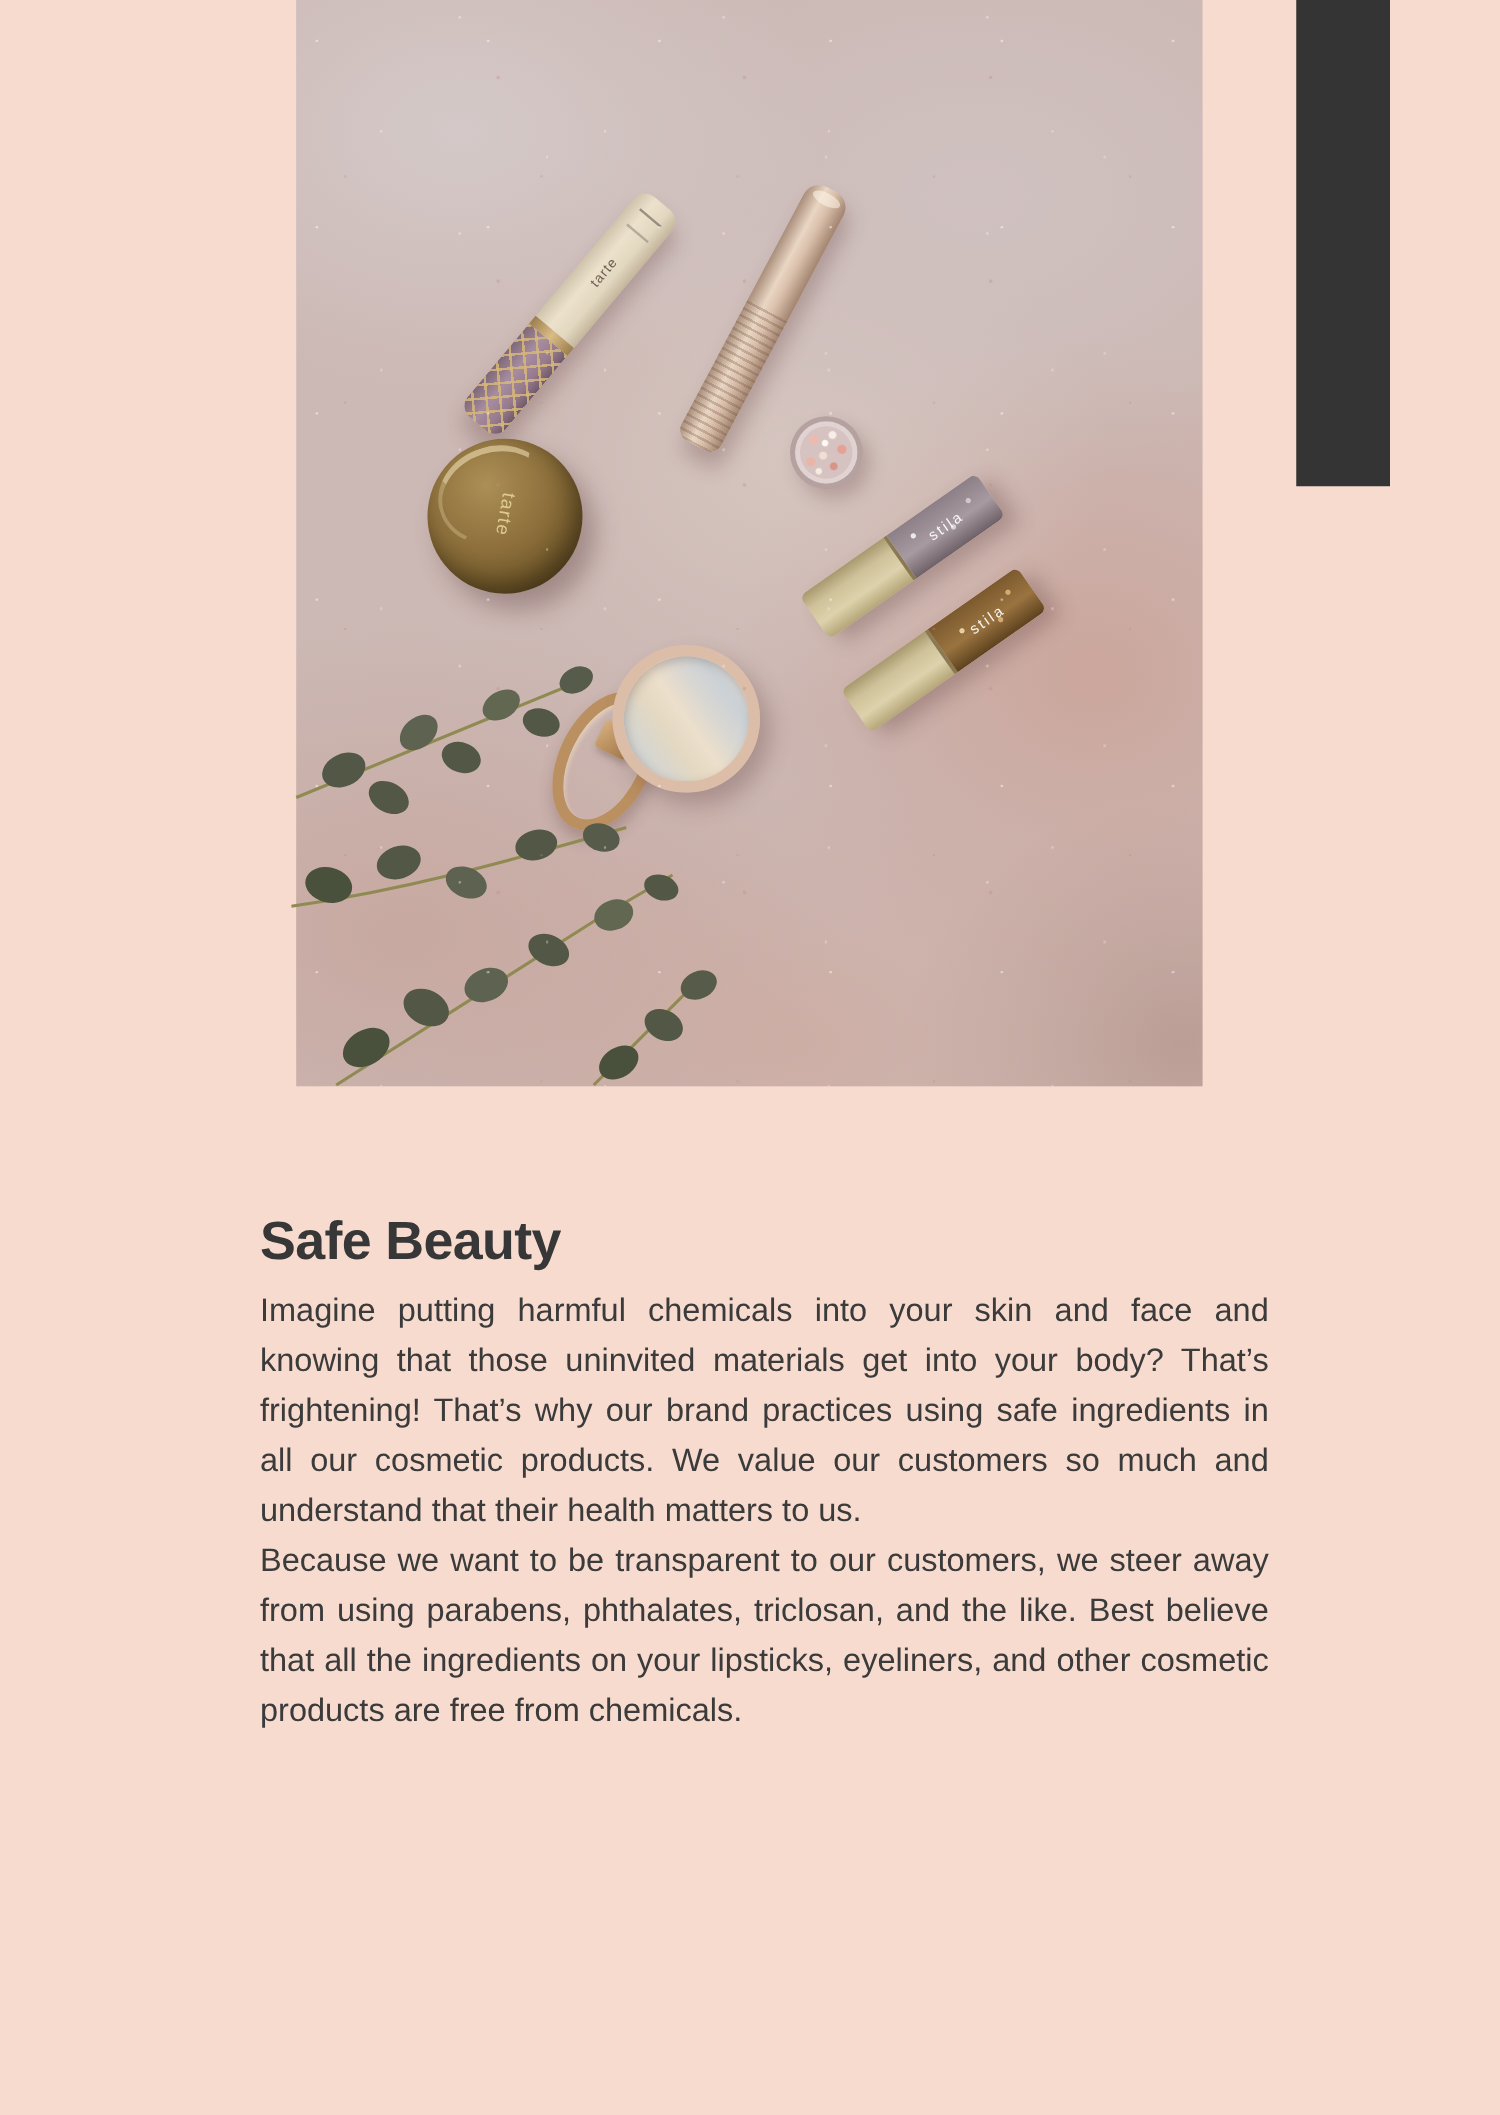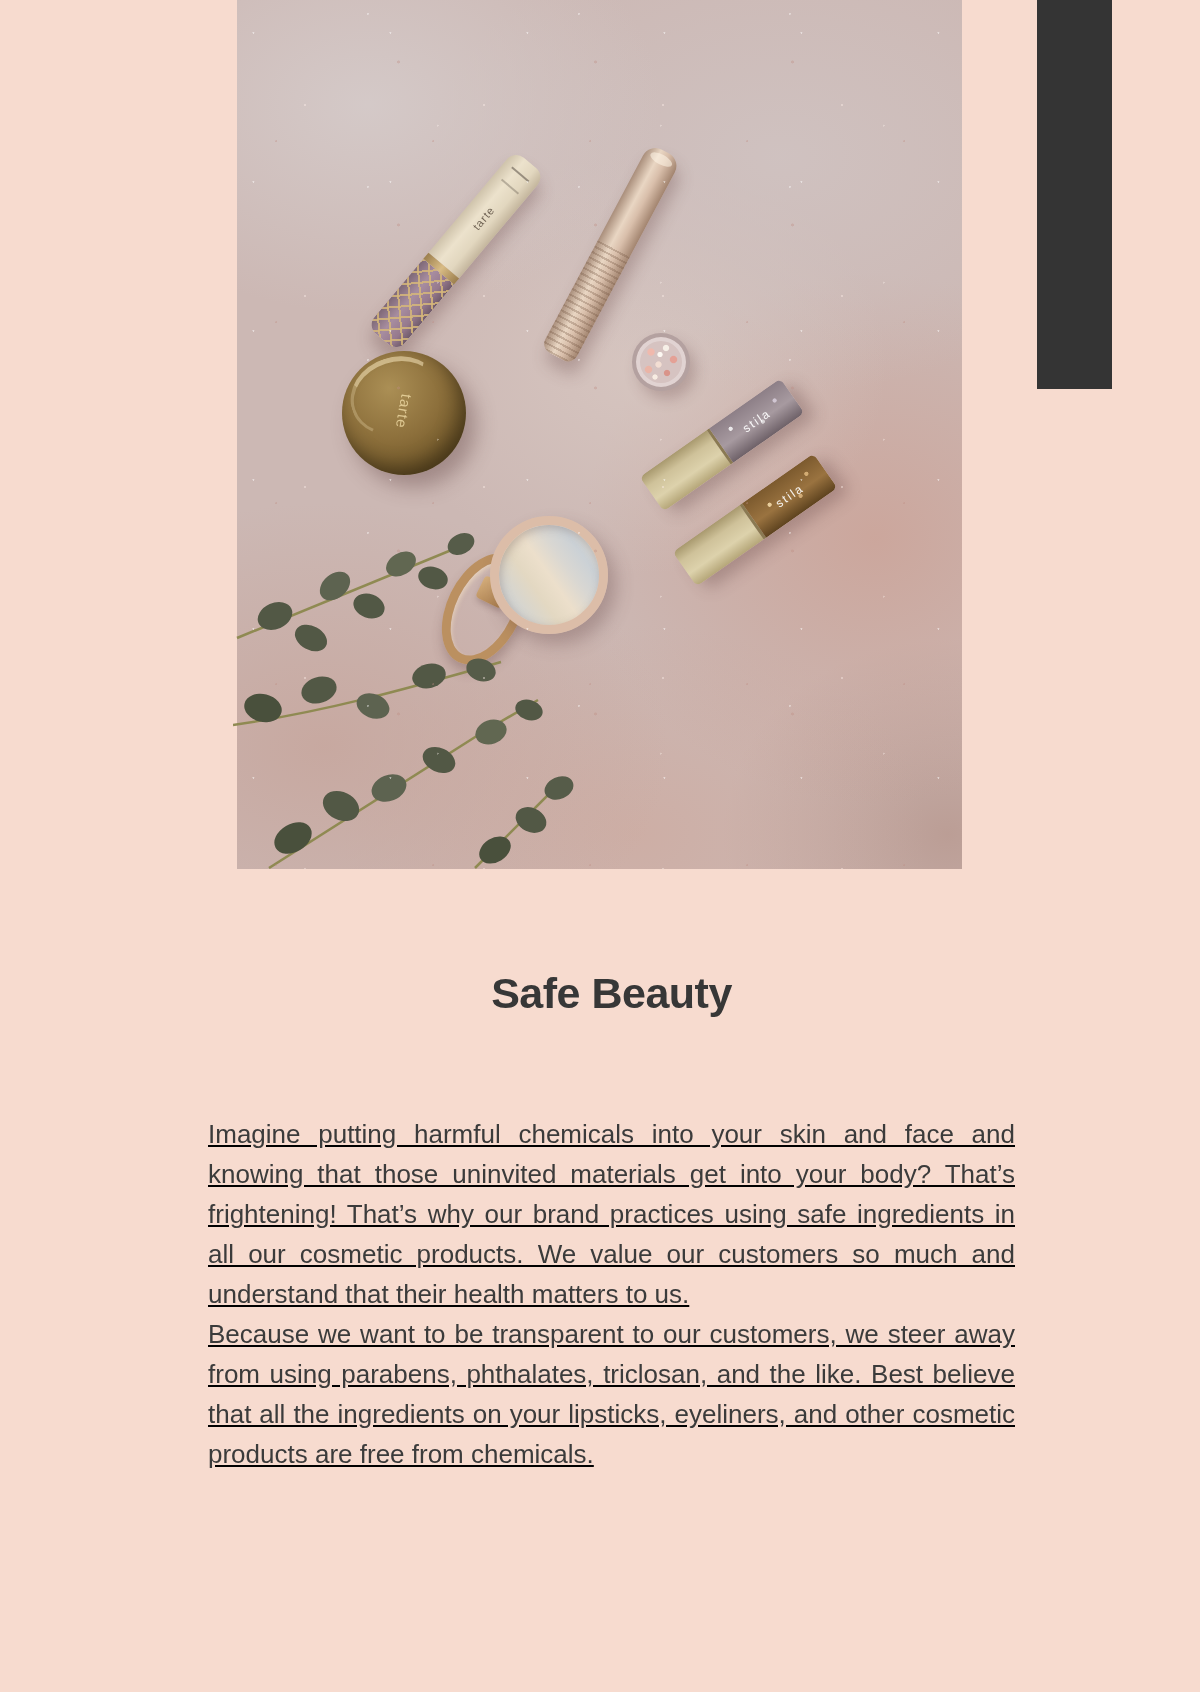--- a/index.html
+++ b/index.html
@@ -156,23 +156,23 @@
     box-shadow:8px 10px 18px rgba(90,55,55,.3), inset 2px 3px 8px rgba(120,100,95,.35);
   }
   
   .eucalyptus{position:absolute;left:-4px;top:520px;}
   
   .dark-bar{position:absolute;left:1037px;top:0;width:75px;height:389px;}
   
   .headline{
     position:absolute;left:208px;top:969px;width:807px;margin:0;
     font-size:43px;line-height:1.15;font-weight:700;letter-spacing:-0.5px;
-    text-align:center;color:#373737;
-  }
-  .body-text{position:absolute;left:208px;top:1114px;width:807px;text-decoration:underline;}
+    text-align:left;color:#373737;
+  }
+  .body-text{position:absolute;left:208px;top:1028px;width:807px;}
   .body-text p{
     margin:0;font-size:26px;line-height:40px;color:#3b3b3b;
     text-align:justify;
   }
   .body-text p + p{}
 </style>
 </head>
 <body>
 
 <div class="page" style="background: rgb(247, 219, 207);">

